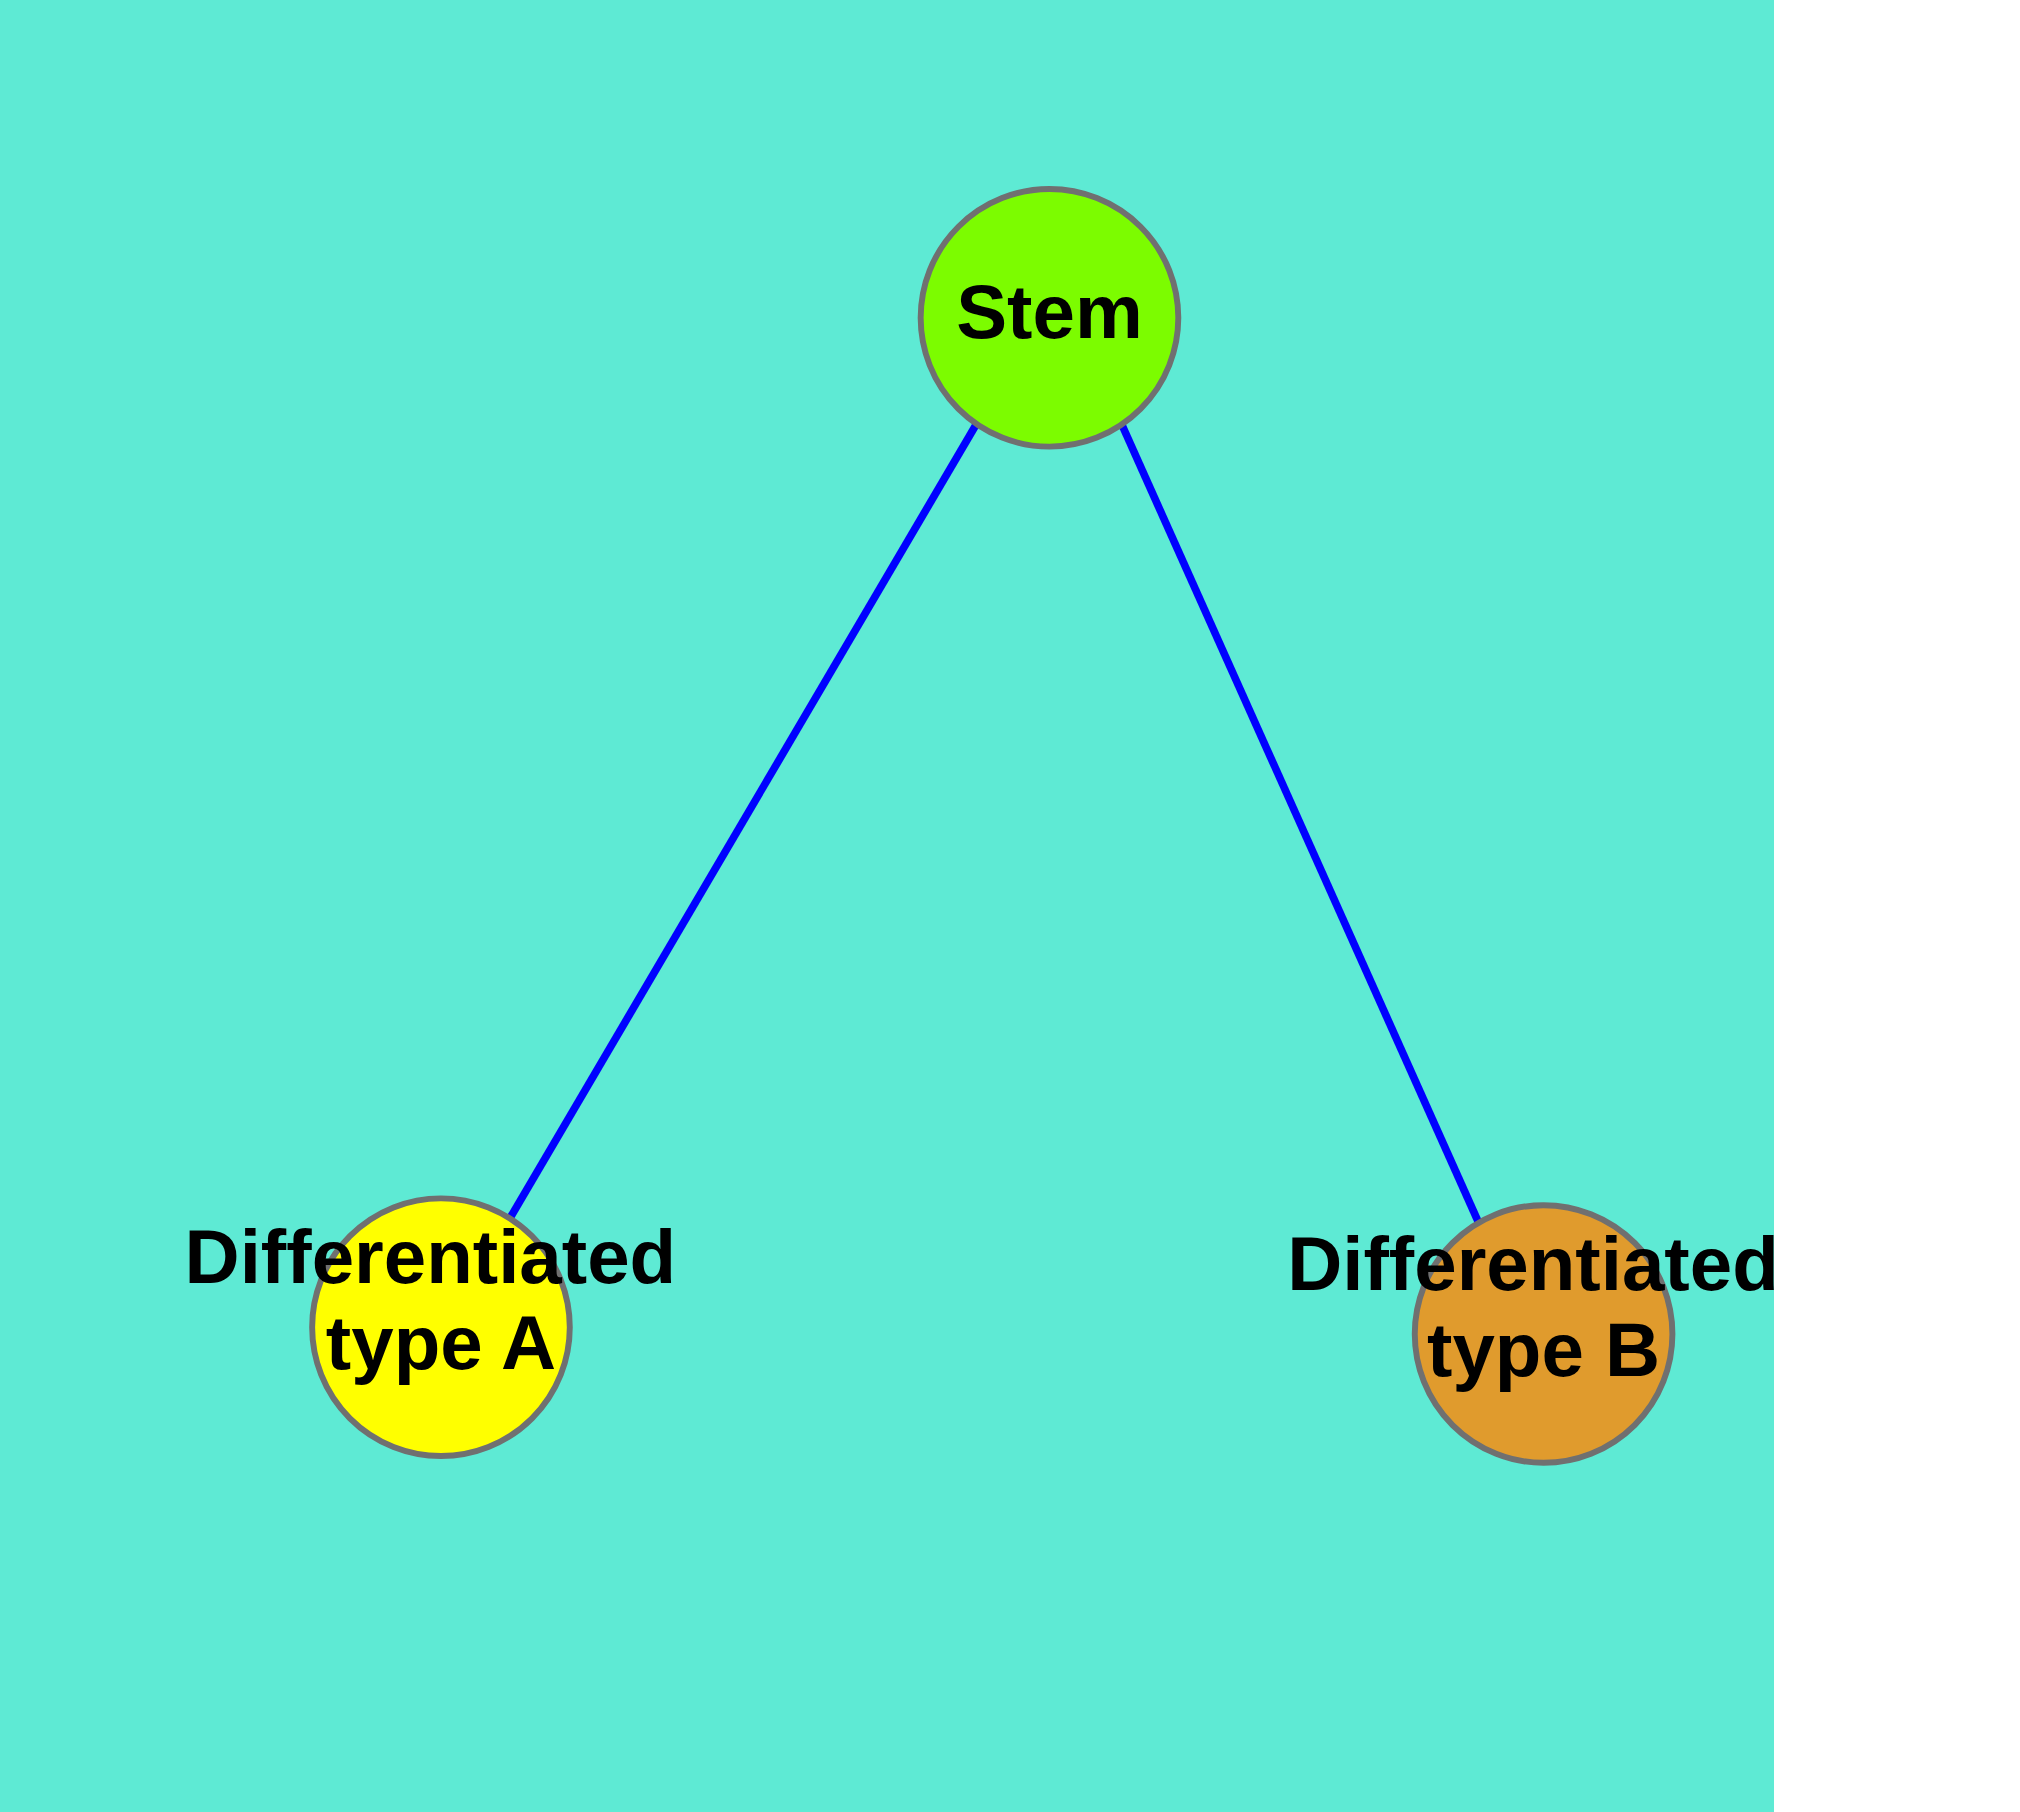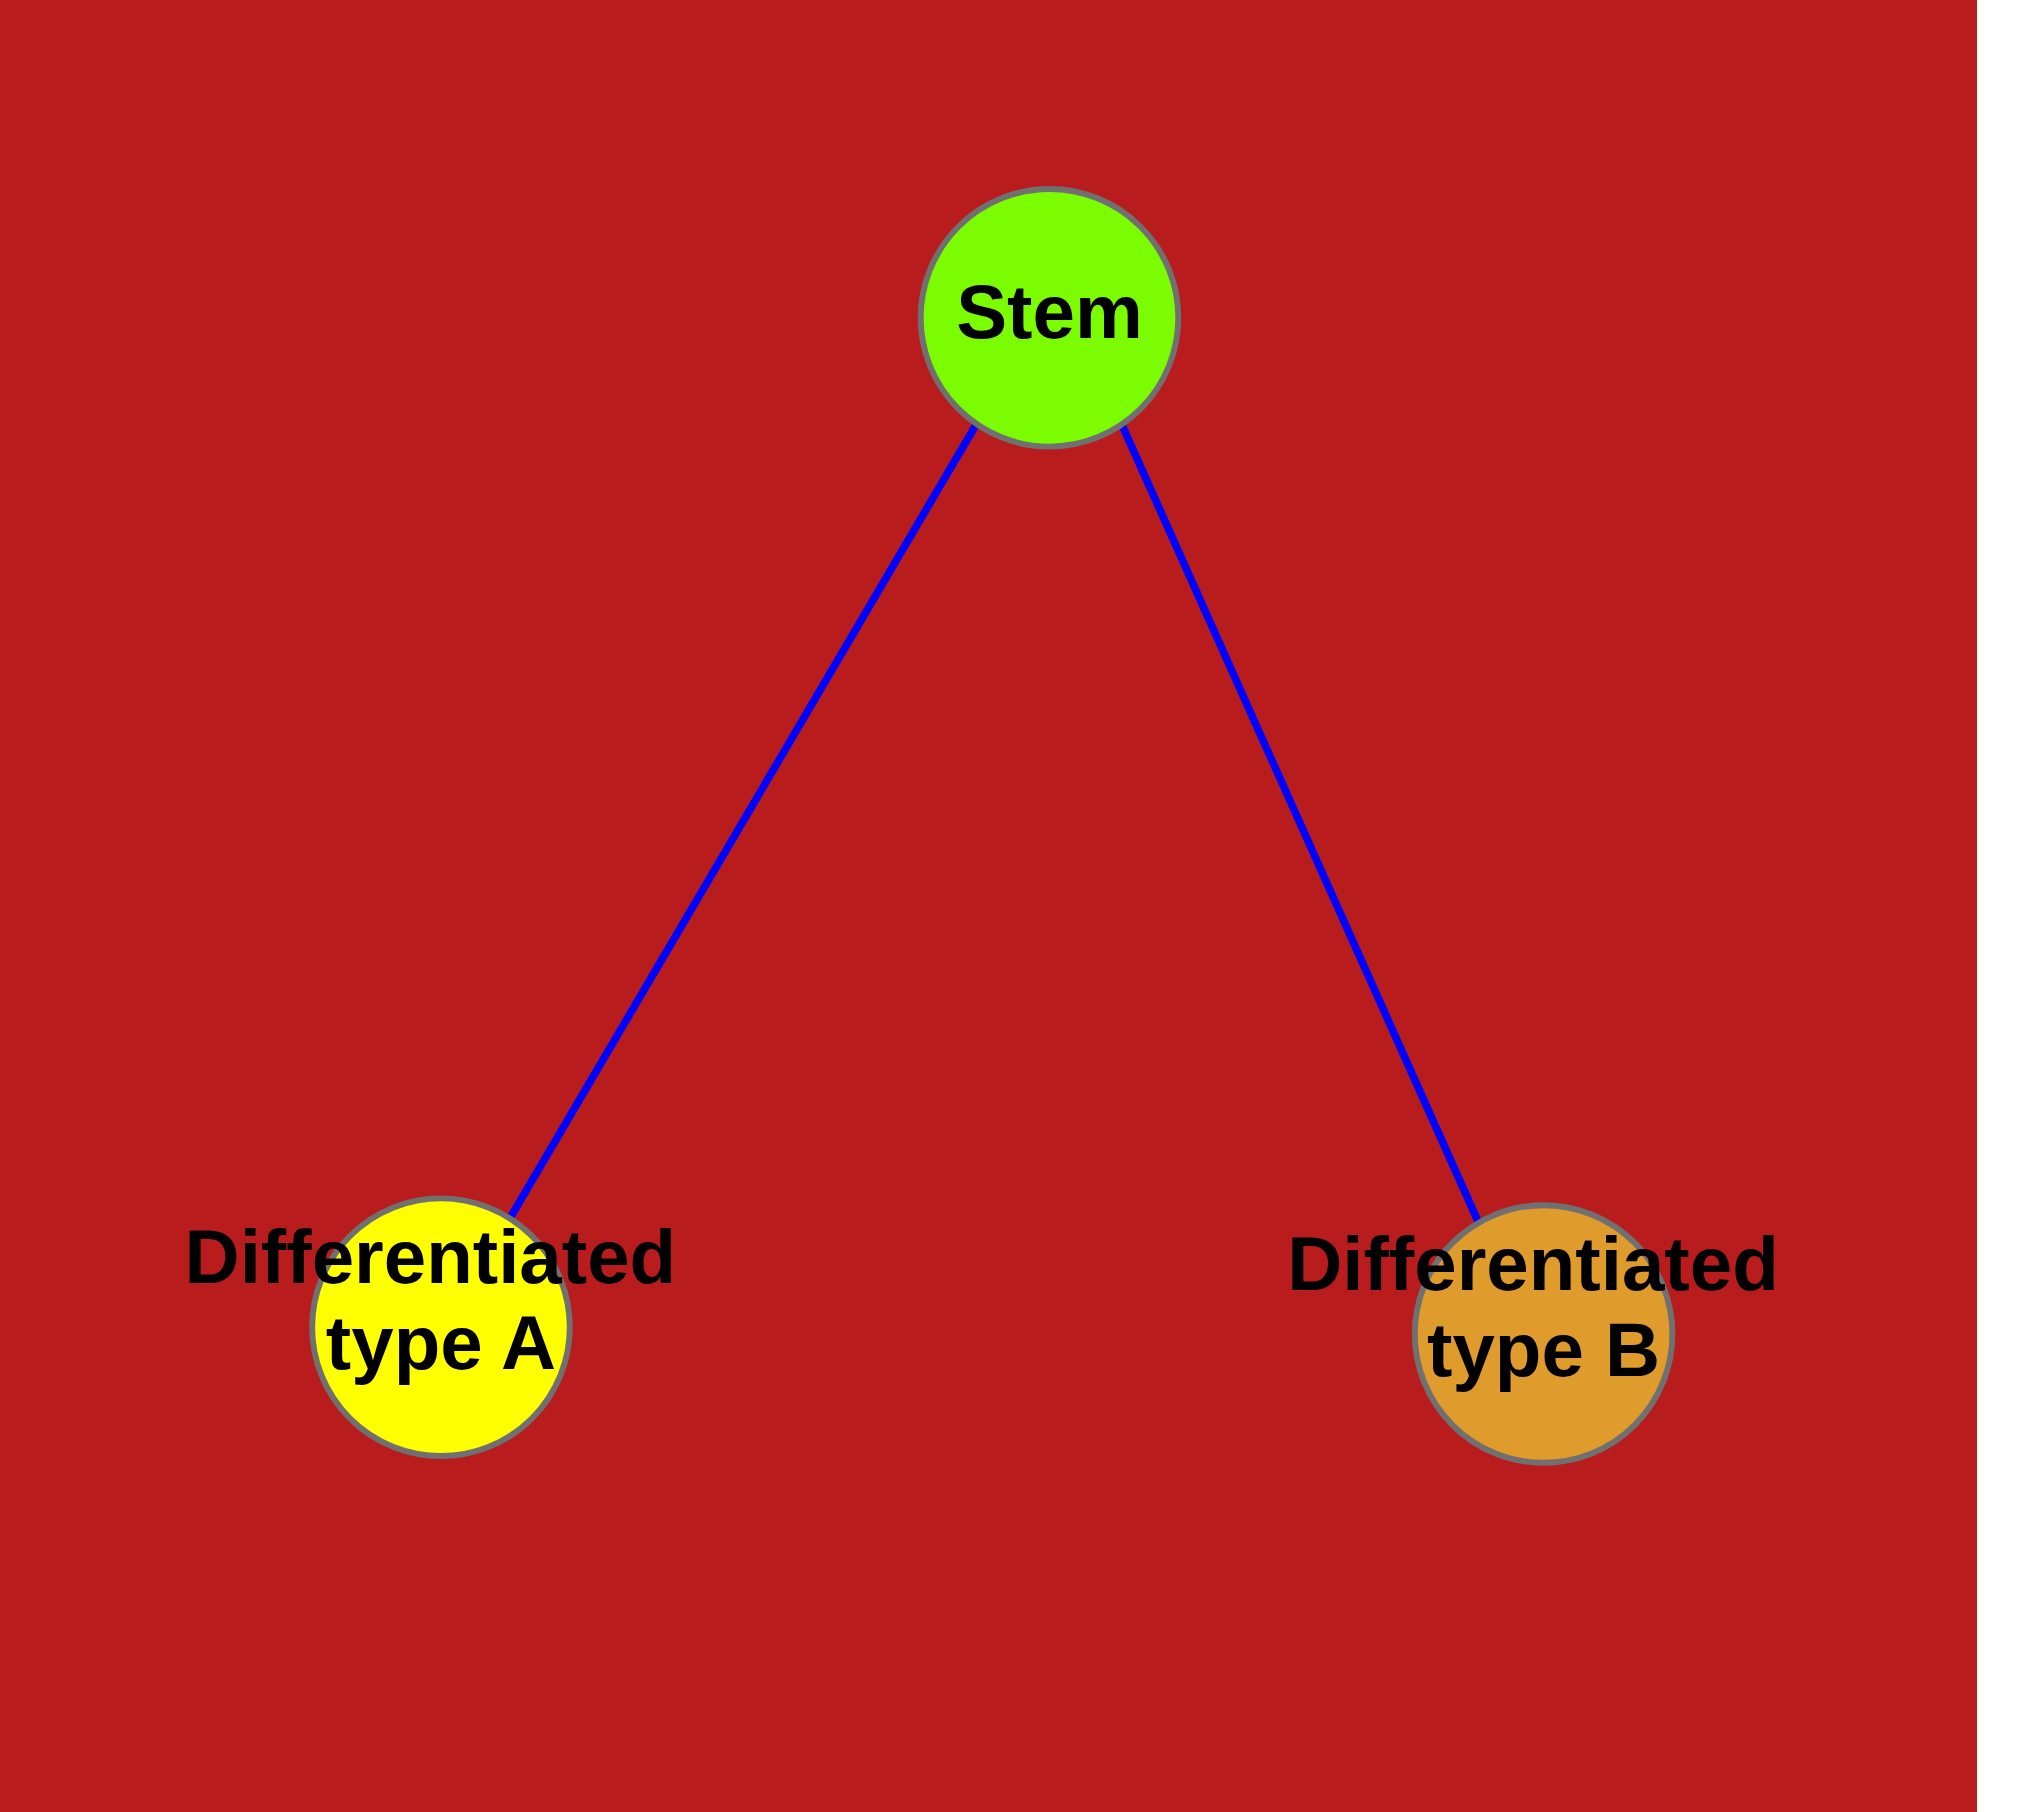--- a/index.html
+++ b/index.html
@@ -40,21 +40,21 @@
   .graph-edge {
     stroke: #0000ff;
     stroke-width: 9;
     stroke-linecap: butt;
     fill: none;
   }
 </style>
 </head>
 <body>
 
-<div id="canvas" style="width: 1977px; height: 1812px; background: #b91c1c;">
+<div id="canvas" style="width: 1774px; height: 1812px; background: #5eead4;">
   <svg id="graph-svg" viewBox="0 0 2384 2138" style="width: 2021px; height: 1812px;">
 
     <g>
       <line class="graph-edge" x1="1152" y1="500" x2="601" y2="1438" stroke="#0000ff" stroke-width="9"></line>
       <line class="graph-edge" x1="1322" y1="498" x2="1745" y2="1444" stroke="#0000ff" stroke-width="9"></line>
     </g>
 
     <g>
 
       <g>

